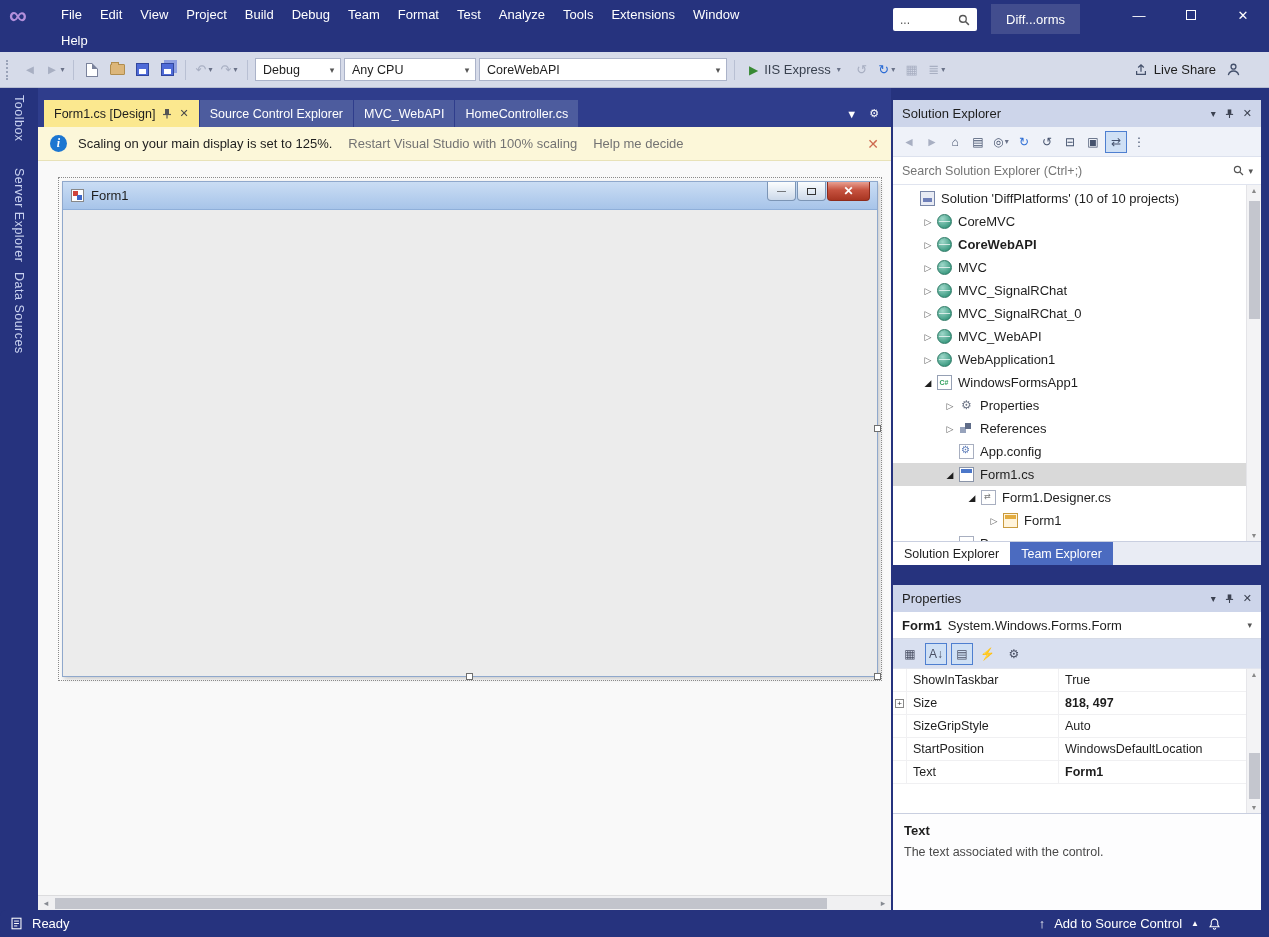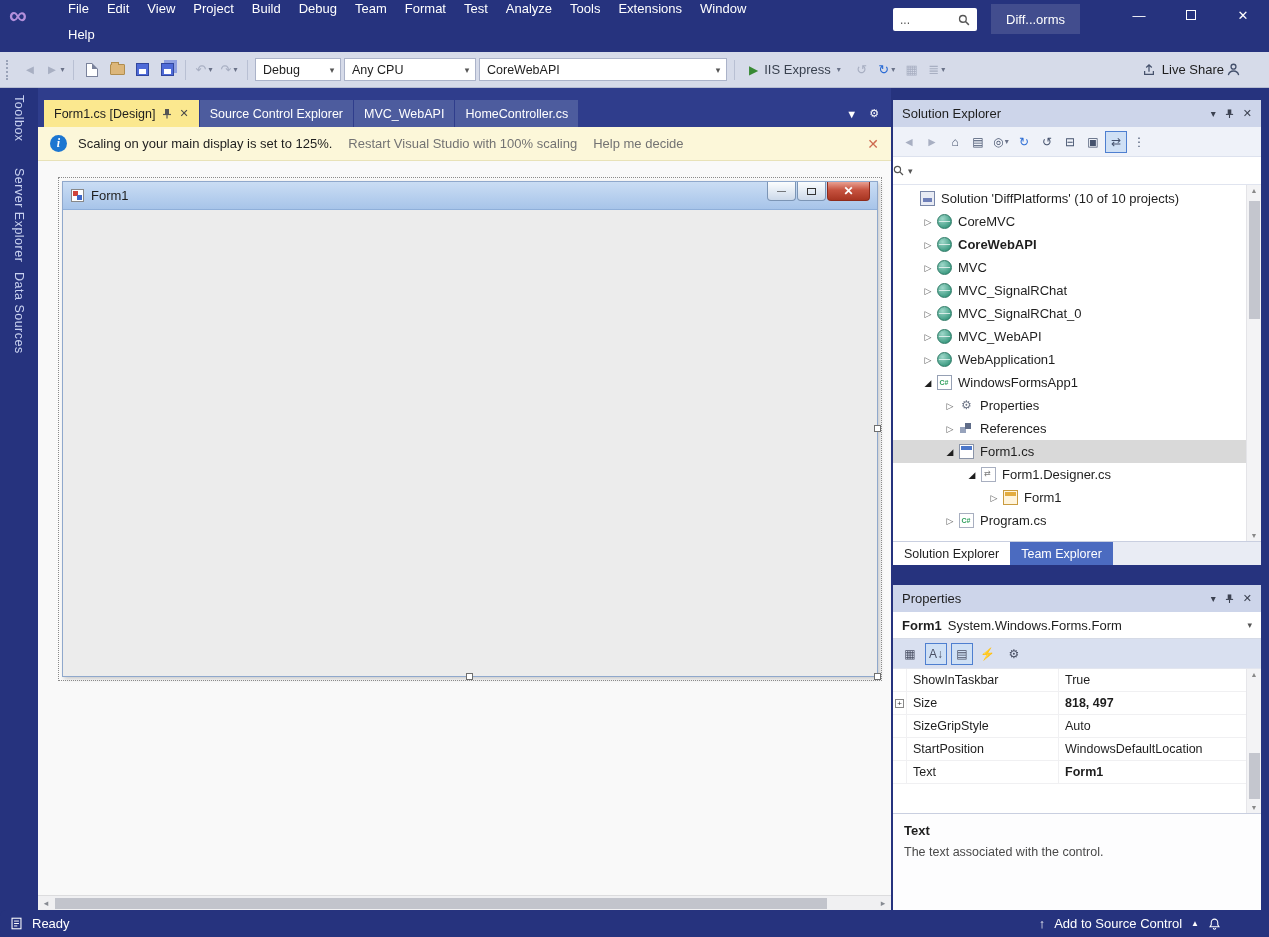--- a/index.html
+++ b/index.html
@@ -3,21 +3,21 @@
 <meta charset="utf-8">
 <style>
   * { box-sizing: border-box; margin: 0; padding: 0; }
   html,body { width:1269px; height:937px; overflow:hidden; }
   body { font-family:"Liberation Sans", sans-serif; font-size:13px; color:#1E1E1E; }
   .app { position:relative; width:1269px; height:937px; background:#26337E; }
 
   
   .titlebar { position:absolute; top:0; left:0; right:0; height:52px; background:#26337E; color:#fff; }
   .vs-logo { position:absolute; left:9px; top:1px; font-size:25px; color:#B490DC; font-weight:bold; }
-  .menu-row { position:absolute; left:59px; display:flex; height:26px; }
+  .menu-row { position:absolute; left:52px; display:flex; align-items:center; height:26px; }
   .menu-row.r1 { top:1px; }
   .menu-row.r2 { top:27px; }
   .menu-item { padding:0 9px; font-size:13px; cursor:default; white-space:nowrap; }
   .tb-search { position:absolute; left:893px; top:8px; width:84px; height:23px; background:#fff; border-radius:2px; display:flex; align-items:center; padding:0 7px; color:#555; }
   .tb-search .dots { flex:1; font-size:12px; }
   .win-title { position:absolute; left:991px; top:4px; height:30px; padding:0 15px; background:rgba(255,255,255,0.13); display:flex; align-items:center; font-size:13px; }
   .win-buttons { position:absolute; right:0; top:0; display:flex; }
   .win-btn { width:52px; height:30px; display:flex; align-items:center; justify-content:center; font-size:13px; }
   .max-box { width:10px; height:10px; border:1px solid #fff; display:inline-block; }
 
@@ -34,21 +34,21 @@
   .w-debug { width:86px; } .w-cpu { width:132px; } .w-proj { width:248px; }
   .run-btn { display:flex; align-items:center; gap:6px; padding:0 7px; height:26px; }
   .run-glyph { color:#388A34; font-size:12px; }
   .i-doc { width:12px; height:14px; background:#fff; border:1px solid #7A829B; position:relative; }
   .i-doc::after { content:""; position:absolute; right:-1px; top:-1px; border:3px solid #D6DBE9; border-left-color:#7A829B; border-bottom-color:#7A829B; }
   .i-folder { width:15px; height:11px; background:#DCB67A; border:1px solid #B08D4F; border-radius:1px; position:relative; }
   .i-folder::before { content:""; position:absolute; top:-3px; left:0; width:6px; height:2px; background:#DCB67A; border:1px solid #B08D4F; border-bottom:none; }
   .i-save { width:13px; height:13px; background:#4F6BD8; border:1px solid #32479E; position:relative; }
   .i-save::after { content:""; position:absolute; left:2px; bottom:1px; width:7px; height:5px; background:#fff; }
   .i-saveall { box-shadow:3px -3px 0 #8FA0E0; }
-  .tb-right { margin-left:auto; display:flex; align-items:center; gap:2px; padding-right:22px; color:#1E1E1E; }
+  .tb-right { margin-left:auto; display:flex; align-items:center; gap:10px; padding-right:22px; color:#1E1E1E; }
   .liveshare { display:flex; align-items:center; gap:6px; }
 
   
   .main { position:absolute; top:88px; left:0; width:1269px; height:822px; }
   .side-strip { position:absolute; left:0; top:0; width:38px; height:100%; background:#26337E; }
   .v-tab { position:absolute; left:50%; transform:translateX(-50%); writing-mode:vertical-rl; color:#C9D2F0; font-size:12.5px; letter-spacing:0.5px; cursor:default; }
   .vt1 { top:7px; } .vt2 { top:80px; } .vt3 { top:184px; }
 
   .doc-area { position:absolute; left:38px; top:0; width:853px; height:822px; background:#2F3D8C; }
   .tabstrip { position:absolute; top:12px; left:0; right:0; height:27px; display:flex; align-items:flex-end; padding-left:6px; }
@@ -374,20 +374,21 @@
               <span class="mini-dd">▾</span>
             </span>
           <span class="se-tb-btn blue">↻</span>
           <span class="se-tb-btn">↺</span>
           <span class="se-tb-btn">⊟</span>
           <span class="se-tb-btn">▣</span>
           <span class="se-tb-btn pressed">⇄</span>
           <span class="se-tb-btn">⋮</span>
         </div>
         <div class="se-search">
+          <input class="se-input" placeholder="Search Solution Explorer (Ctrl+;)" style="">
           <span class="se-search-icons">
             <svg width="11" height="11" viewBox="0 0 16 16">
                 <circle cx="6.5" cy="6.5" r="4.5" fill="none" stroke="#555" stroke-width="1.7"></circle>
                 <line x1="10" y1="10" x2="14.5" y2="14.5" stroke="#555" stroke-width="1.9"></line>
               </svg>
             <span>▾</span>
           </span>
         </div>
 
         <div class="se-tree">
@@ -437,20 +438,25 @@
           </div>
           <div class="trow" style="padding-left:48px">
             <span class="arr">▷</span>
             <span class="tico glyph">⚙</span>
             <span class="tlabel">Properties</span>
           </div>
           <div class="trow" style="padding-left:48px">
             <span class="arr">▷</span>
             <span class="tico ic-ref"></span>
             <span class="tlabel">References</span>
+          </div>
+          <div class="trow" style="padding-left:48px">
+            <span class="arr"></span>
+            <span class="tico ic-config"></span>
+            <span class="tlabel">App.config</span>
           </div>
           <div class="trow selected" style="padding-left:48px">
             <span class="arr exp">◢</span>
             <span class="tico ic-form"></span>
             <span class="tlabel">Form1.cs</span>
           </div>
           <div class="trow" style="padding-left:70px">
             <span class="arr exp">◢</span>
             <span class="tico ic-designer"></span>
             <span class="tlabel">Form1.Designer.cs</span>

